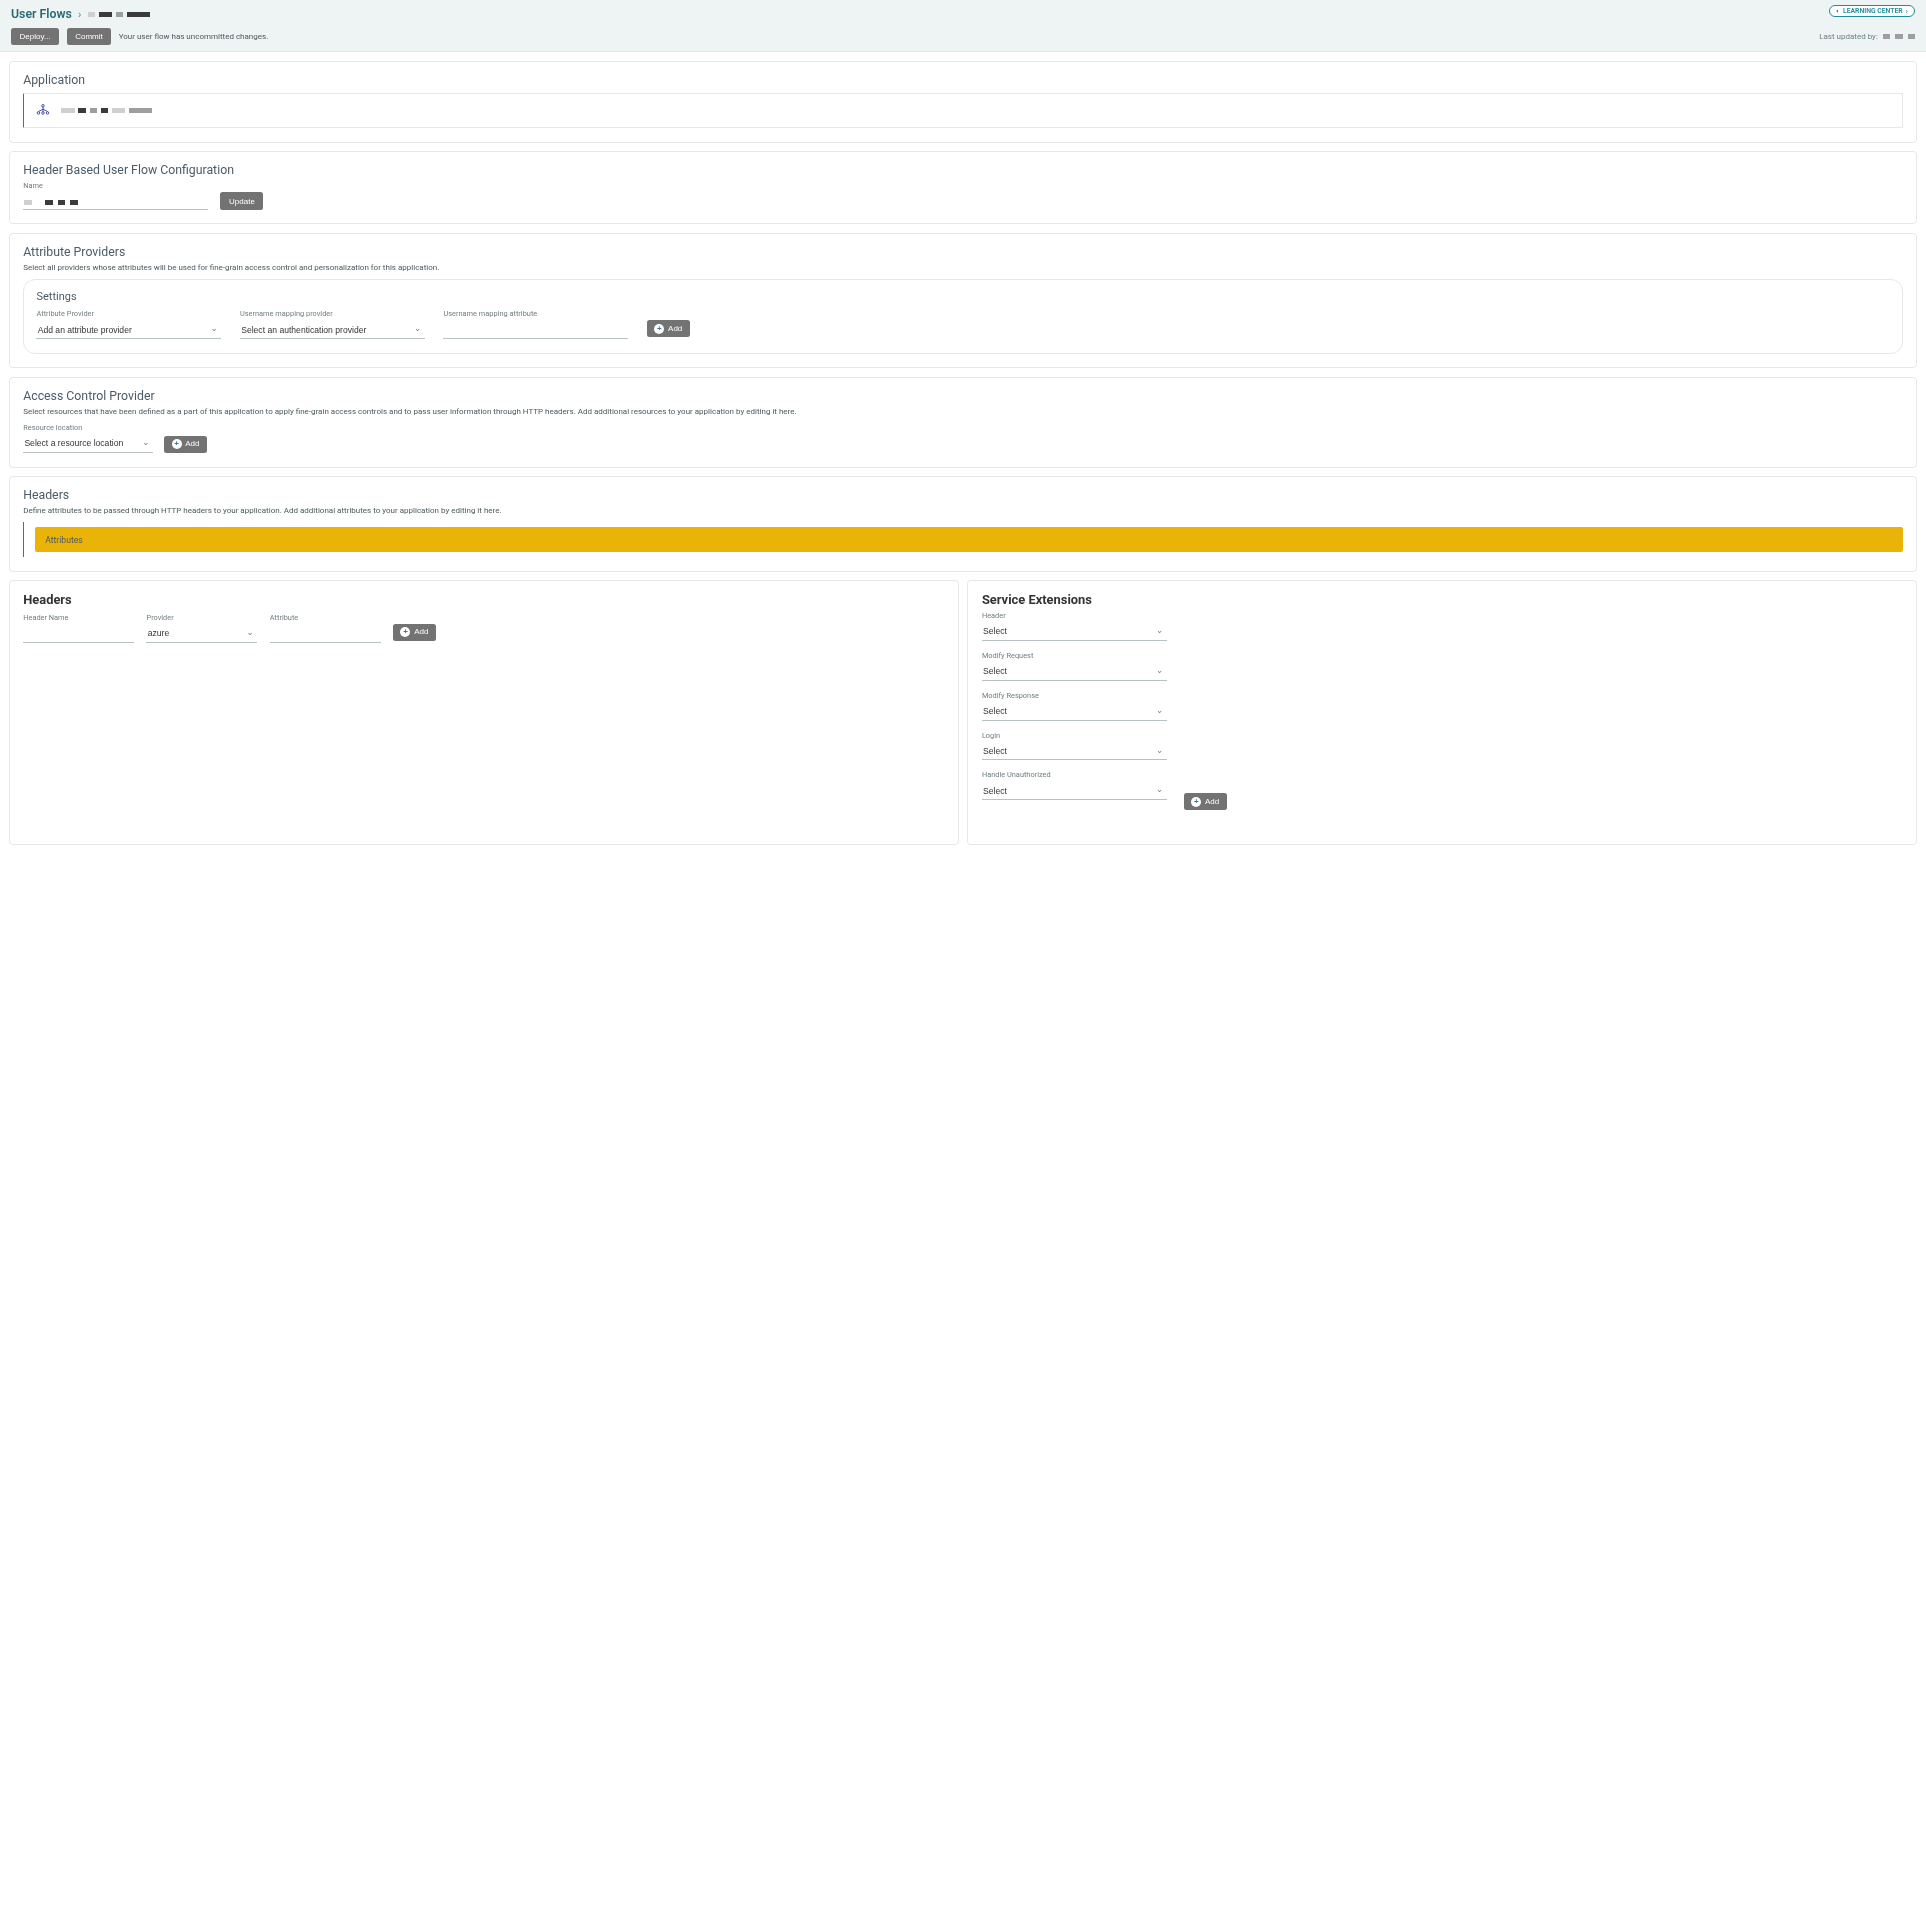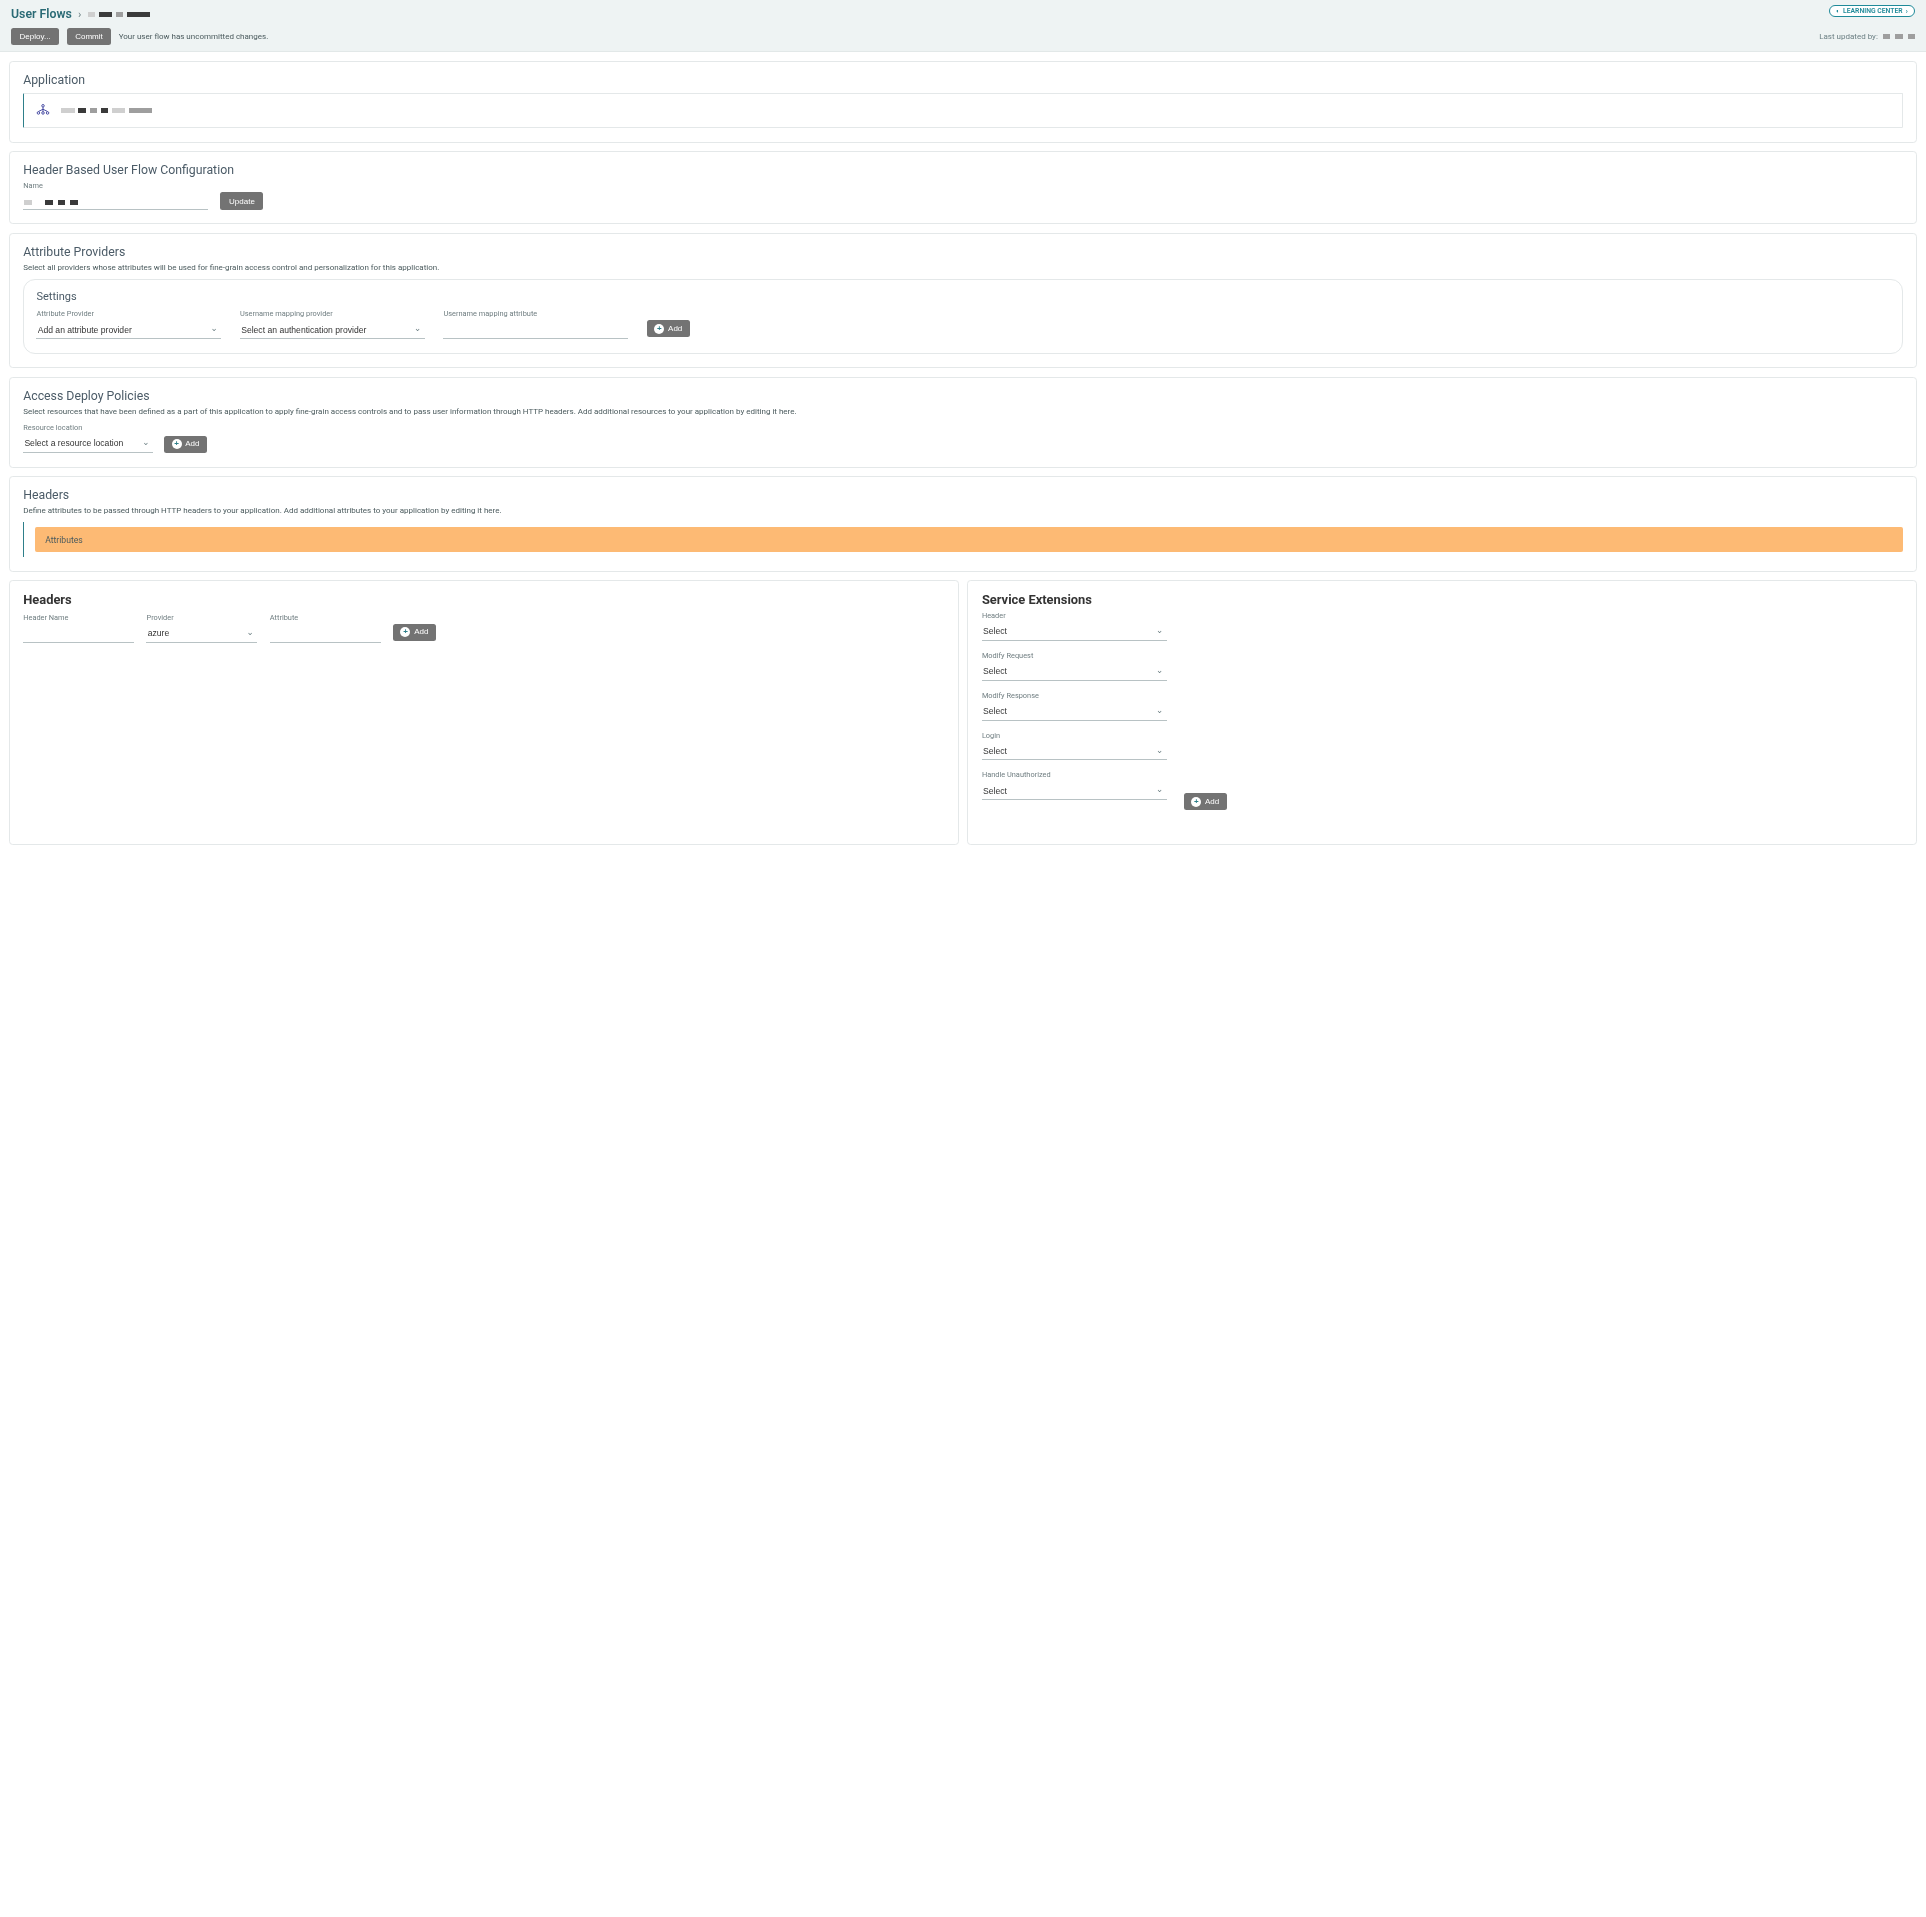--- a/index.html
+++ b/index.html
@@ -221,21 +221,21 @@
     margin-top: 3.7px;
   }
   .resource-col { width: 130px; }
 
   .attributes-wrap {
     border-left: 1.9px solid #2e7f8a;
     padding: 5px 0 5px 11px;
     margin-top: 2.5px;
   }
   .attributes-bar {
-    background: #fdba74;
+    background: #eab308;
     border-radius: 1.9px;
     padding: 7.4px 10px;
     font-size: 8.6px;
     color: #4a5a5d;
   }
 
   .dual-row {
     display: flex;
     gap: 8.6px;
   }
@@ -368,21 +368,21 @@
         <div class="settings-add">
           <button class="btn small">
             <span class="plus-icon">+</span><span>Add</span>
           </button>
         </div>
       </div>
     </div>
   </div>
 
   <div class="card">
-    <h2>Access Deploy Policies</h2>
+    <h2>Access Control Provider</h2>
     <p class="desc">Select resources that have been defined as a part of this application to apply fine-grain access controls and to pass user information through HTTP headers. Add additional resources to your application by editing it here.</p>
     <div class="resource-row">
       <div class="resource-col">
         <span class="field-label">Resource location</span>
         <div class="select-wrap">
           <select class="underline-select">
             <option>Select a resource location</option>
           </select>
         </div>
       </div>

